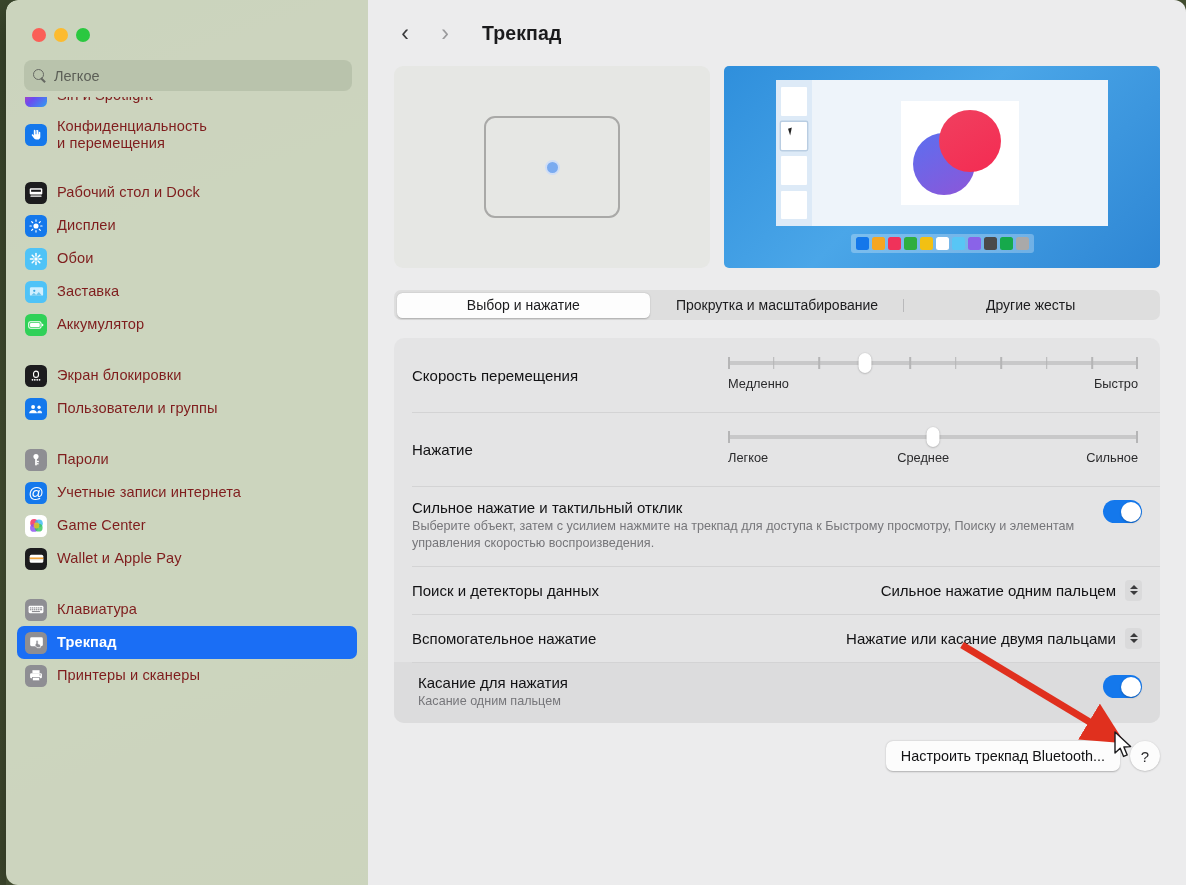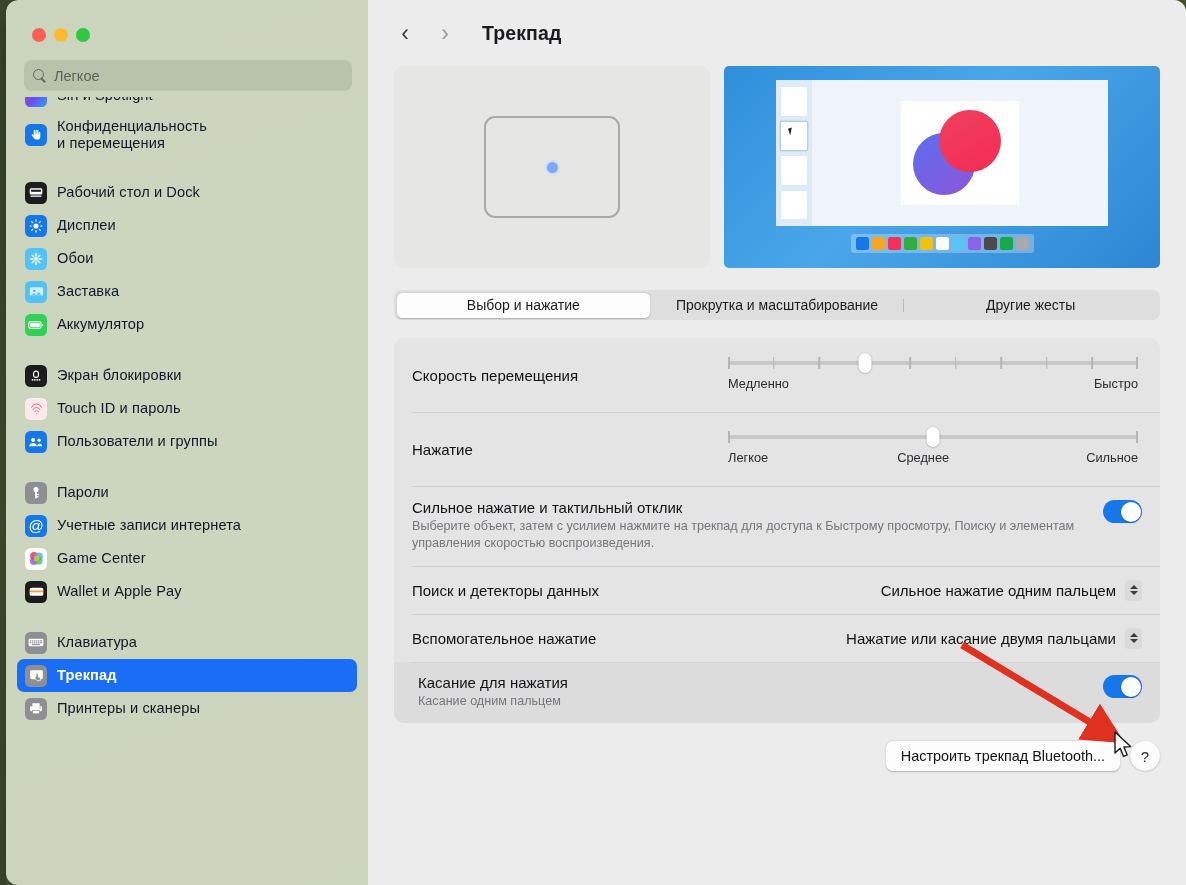--- a/index.html
+++ b/index.html
@@ -75,21 +75,21 @@
   .nav-item {
     display: flex; align-items: center; gap: 10px;
     height: 33px; border-radius: 7px;
     padding: 0 8px; cursor: default;
     position: relative;
   }
   .nav-item.tall { height: 46px; align-items: center; }
   .nav-item.selected { background: #1a6ef5; }
   .nav-item.selected .nav-label { color: #fff; font-weight: 600; }
   .nav-label {
-    font-size: 14.6px; color: #0f172a;
+    font-size: 14.6px; color: #7f1d1d;
     line-height: 1.16; letter-spacing: .1px;
   }
   .nav-label .l2 { display: block; }
   .ico {
     width: 22px; height: 22px; flex: 0 0 22px;
     border-radius: 5.5px;
     display: flex; align-items: center; justify-content: center;
     font-size: 12px; color: #fff; overflow: hidden;
     position: relative;
   }
@@ -448,31 +448,20 @@
             <span class="ico" style="background:#1c1c1e;">
               <svg width="14" height="14" viewBox="0 0 20 20">
                 <rect x="6.5" y="3" width="7" height="9" rx="3.5" fill="none" stroke="#fff" stroke-width="1.6"></rect>
                 <circle cx="5" cy="15.5" r="1.3" fill="#fff"></circle>
                   <circle cx="8.3" cy="15.5" r="1.3" fill="#fff"></circle>
                 <circle cx="11.7" cy="15.5" r="1.3" fill="#fff"></circle>
                   <circle cx="15" cy="15.5" r="1.3" fill="#fff"></circle>
               </svg>
             </span>
             <span class="nav-label">Экран блокировки</span>
-          </div>
-          <div class="nav-item">
-            <span class="ico" style="background:#fde9ee;">
-              <svg width="15" height="15" viewBox="0 0 20 20" fill="none" stroke="#f0637f" stroke-width="1.3" stroke-linecap="round">
-                <path d="M3.4 8.5a7 7 0 0 1 13.2 0"></path>
-                <path d="M5.4 11.6a5 5 0 0 1 9.2 0"></path>
-                <path d="M7.4 14.4a3 3 0 0 1 5.2 0"></path>
-                <path d="M10 17v.4"></path>
-              </svg>
-            </span>
-            <span class="nav-label">Touch ID и пароль</span>
           </div>
           <div class="nav-item">
             <span class="ico" style="background:#1478ec;">
               <svg width="16" height="12" viewBox="0 0 22 14" fill="#fff">
                 <circle cx="7" cy="4.2" r="2.7"></circle>
                   <circle cx="15.2" cy="4.6" r="2.3"></circle>
                 <path d="M1.6 13c0-2.8 2.4-4.6 5.4-4.6s5.4 1.8 5.4 4.6z"></path>
                 <path d="M12.6 13c0-2.3 1.4-3.9 3.4-3.9 2 0 3.4 1.6 3.4 3.9z" opacity=".92"></path>
               </svg>
             </span>

